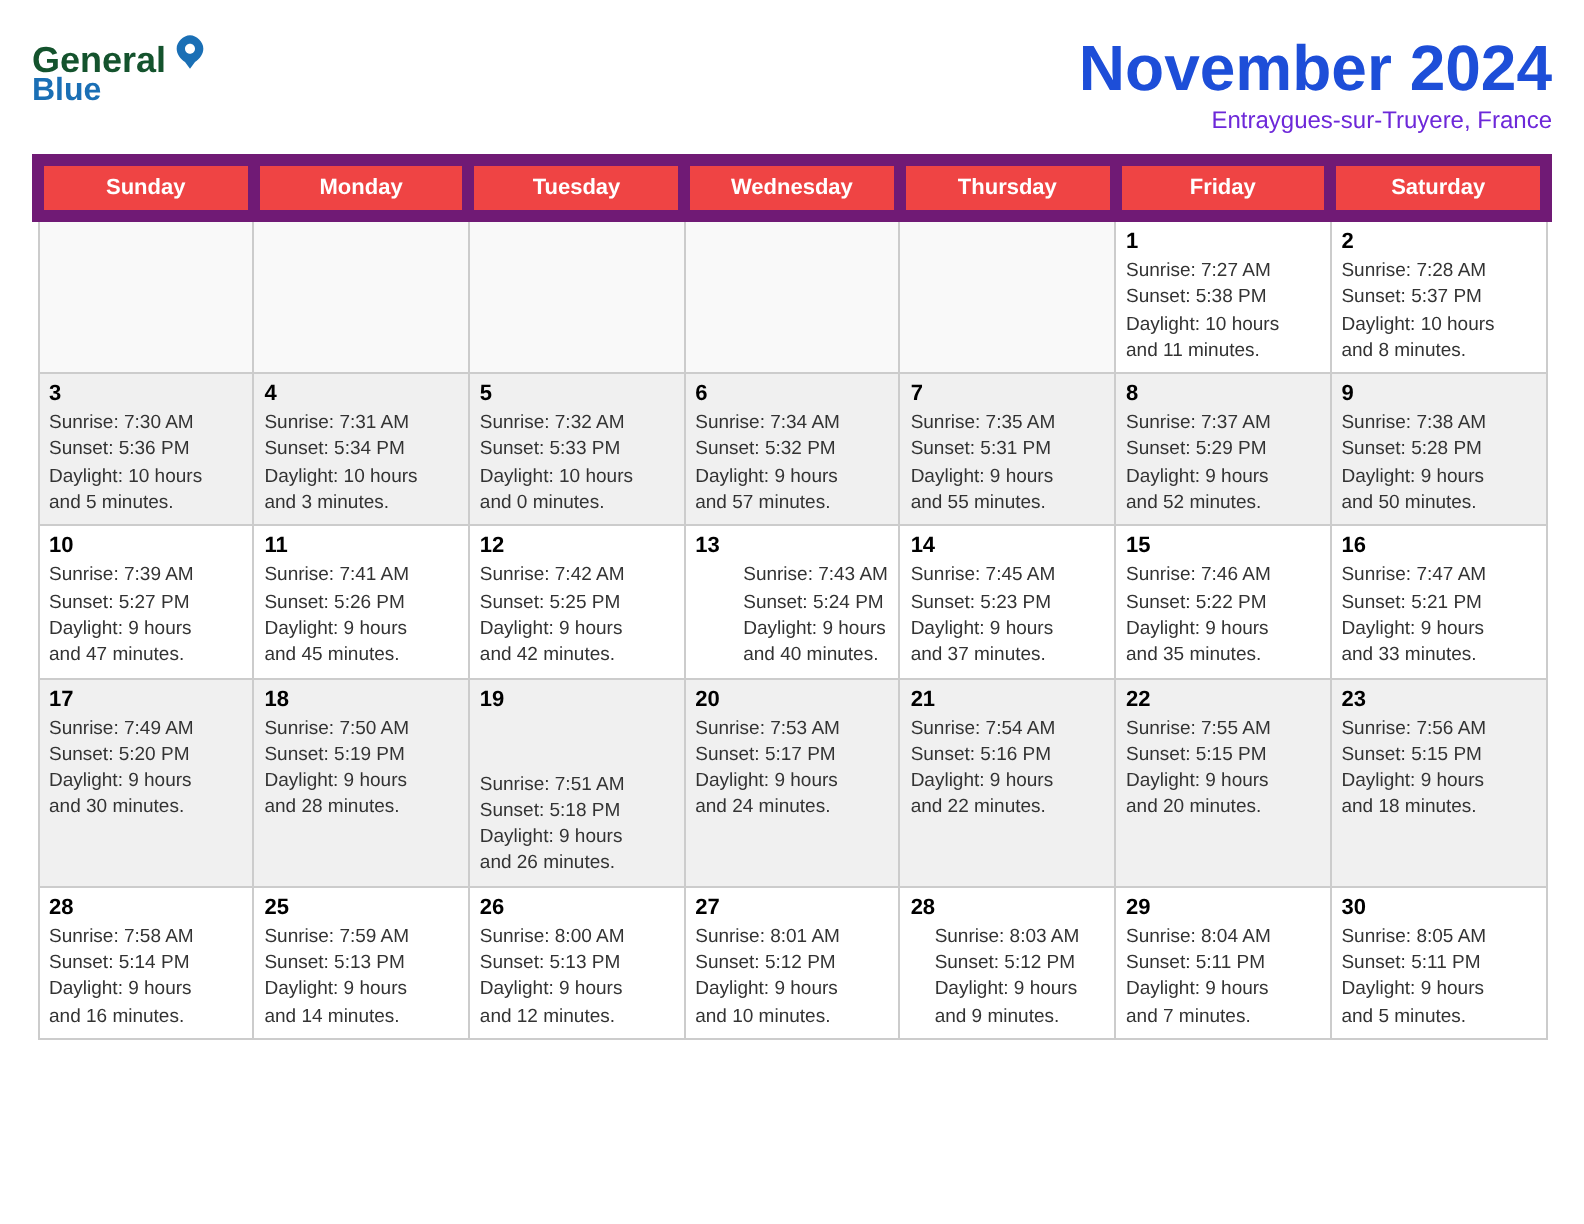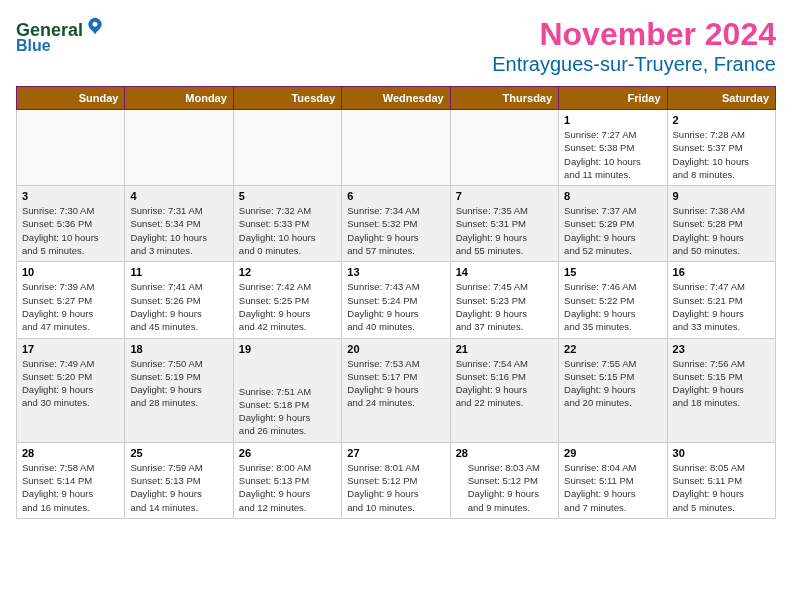--- a/index.html
+++ b/index.html
@@ -33,39 +33,39 @@
       width: 20px;
       height: 20px;
       margin-left: 2px;
     }
     .title-area {
       text-align: right;
     }
     .month-title {
       font-size: 32px;
       font-weight: bold;
-      color: #ec4899;
+      color: #1d4ed8;
     }
     .subtitle {
-      font-size: 20px;
-      color: #0369a1;
+      font-size: 12px;
+      color: #6d28d9;
     }
     .calendar {
       width: 100%;
       border-collapse: collapse;
       font-size: 10px;
     }
     .calendar th {
-      background-color: #a16207;
+      background-color: #ef4444;
       color: #fff;
-      text-align: right;
+      text-align: center;
       padding: 5px 6px;
       font-size: 11px;
       font-weight: bold;
-      border: 1px solid #701a75;
+      border: 6px solid #701a75;
     }
     .calendar td {
       vertical-align: top;
       border: 1px solid #ccc;
       padding: 4px 5px;
       width: 107px;
       min-height: 80px;
       background: #fff;
     }
     .calendar td.empty {
@@ -214,21 +214,21 @@
         </td>
         <td>
           <span class="day-num">12</span>
           <div class="day-info" style="white-space: pre-line;">Sunrise: 7:42 AM
 Sunset: 5:25 PM
 Daylight: 9 hours
 and 42 minutes.</div>
         </td>
         <td>
           <span class="day-num">13</span>
-          <div class="day-info" style="white-space: pre-line;">Sunrise: 7:43 AM
+          <div class="day-info" style="white-space: pre-line; margin-left: 24px;">Sunrise: 7:43 AM
 Sunset: 5:24 PM
 Daylight: 9 hours
 and 40 minutes.</div>
         </td>
         <td>
           <span class="day-num">14</span>
           <div class="day-info" style="white-space: pre-line;">Sunrise: 7:45 AM
 Sunset: 5:23 PM
 Daylight: 9 hours
 and 37 minutes.</div>

